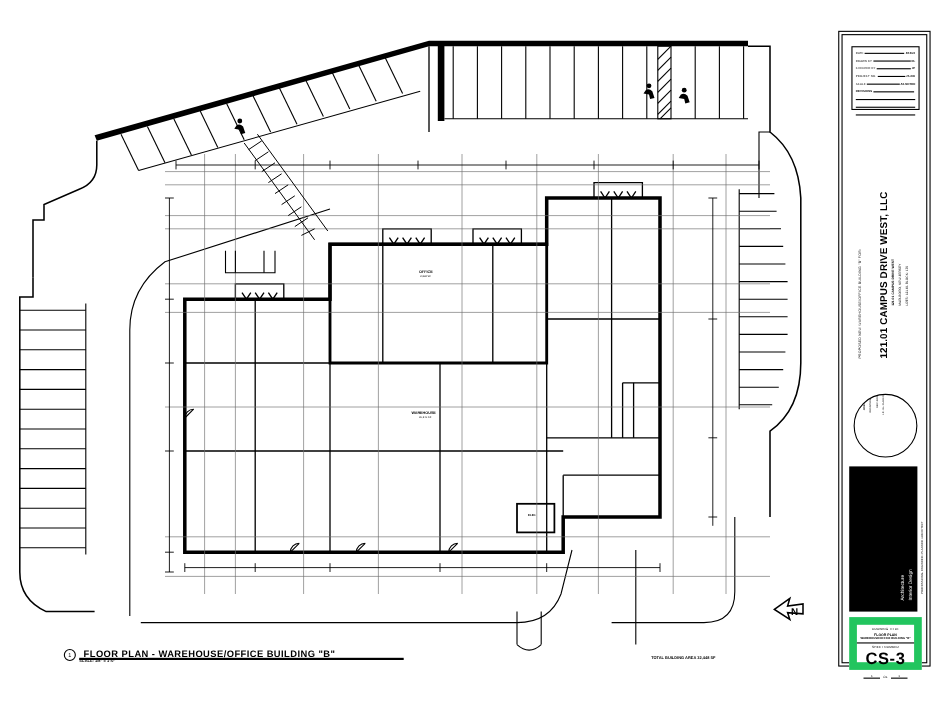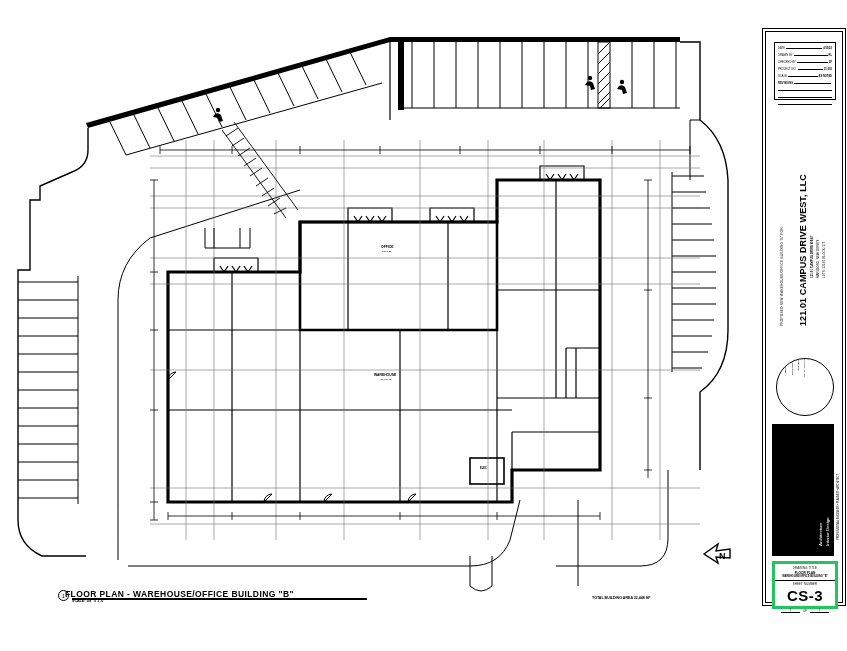--- a/index.html
+++ b/index.html
@@ -43,29 +43,29 @@
         overflow:hidden;}
 
   
   #logoblock{position:absolute;left:12px;top:396px;width:62px;height:132px;
              background:#000;}
   .logo-txt{position:absolute;color:#fff;white-space:nowrap;
             transform-origin:0 0;font-size:4px;}
 
   
   #sheetbox{position:absolute;left:12px;top:533px;width:66px;height:48px;
-            border:3px solid #22c55e;box-sizing:border-box;background:#fff;}
+            border:7px solid #22c55e;box-sizing:border-box;background:#fff;}
   #sheetnum{font-size:15px;font-weight:bold;letter-spacing:.5px;}
 
   
   #plan-label{position:absolute;left:58px;top:588px;}
   #plan-label-circle{position:absolute;left:0;top:2px;width:11px;height:11px;
         border:1px solid #000;border-radius:50%;box-sizing:border-box;
         display:flex;align-items:center;justify-content:center;font-size:5px;}
-  #plan-label-title{position:absolute;left:7px;top:1px;font-size:8.5px;
+  #plan-label-title{position:absolute;left:18px;top:1px;font-size:8.5px;
         font-weight:bold;letter-spacing:.4px;white-space:nowrap;}
   #plan-label-scale{position:absolute;left:14px;top:11px;font-size:3.6px;
         font-weight:bold;white-space:nowrap;}
   #plan-label-rule{position:absolute;left:14px;top:10px;width:295px;height:1.6px;
         background:#000;}
 
   #area-note{position:absolute;left:592px;top:596px;font-size:3.6px;
         font-weight:bold;white-space:nowrap;}
 
   

